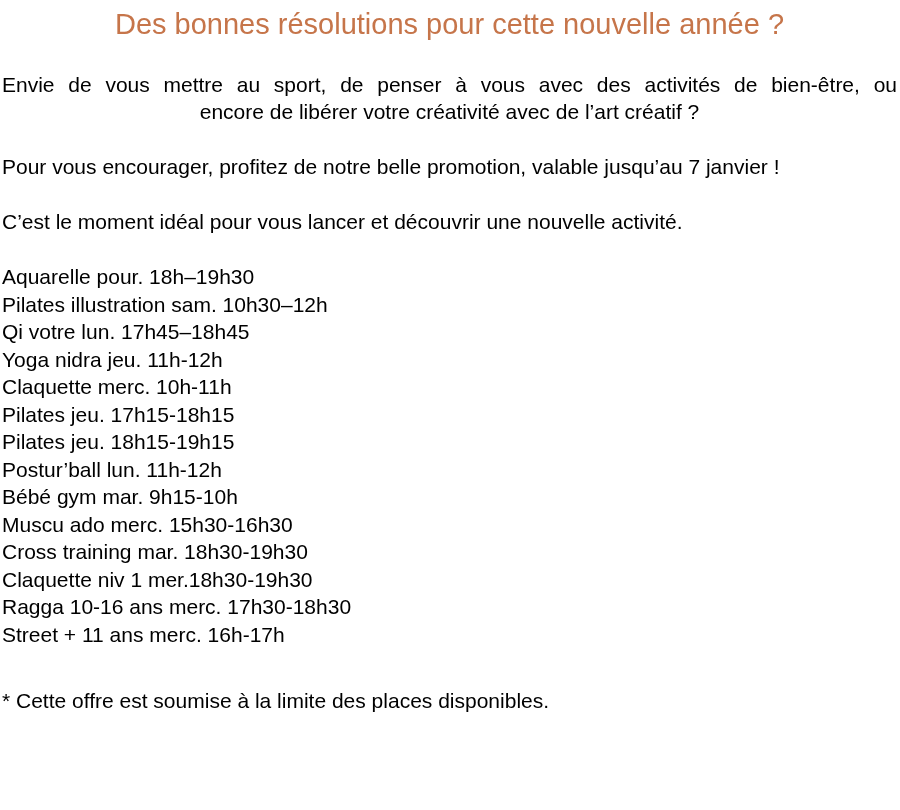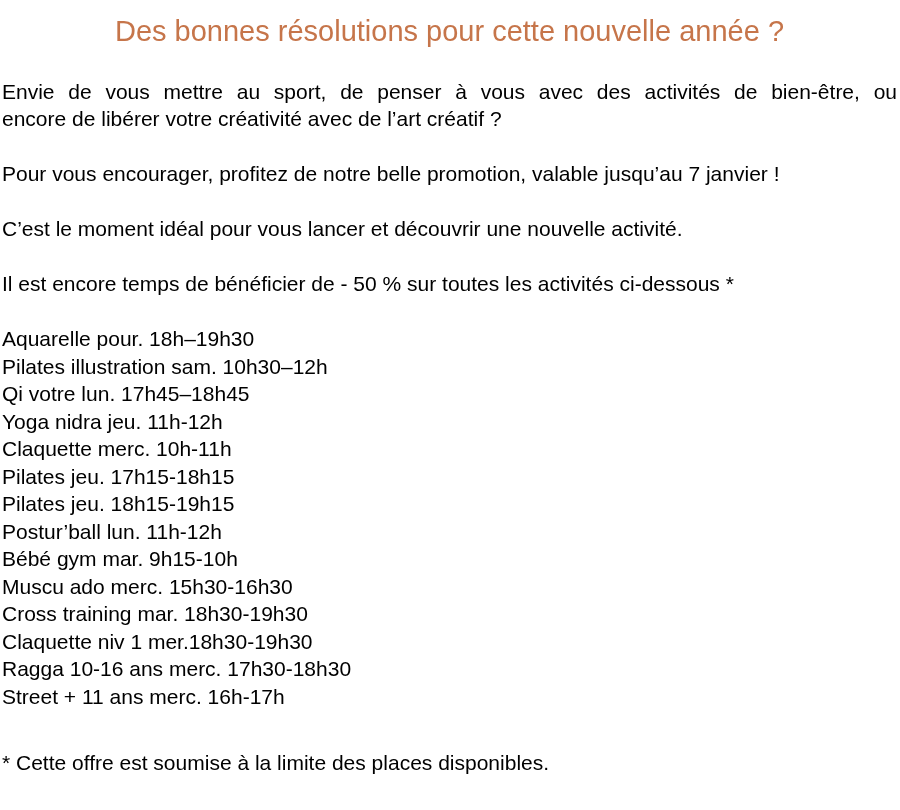--- a/index.html
+++ b/index.html
@@ -10,21 +10,21 @@
   body {
     width: 900px;
     height: 810px;
     overflow: hidden;
     font-family: "Liberation Sans", "DejaVu Sans", sans-serif;
     color: #000000;
   }
   .doc {
     box-sizing: border-box;
     width: 900px;
-    padding: 13px 3px 0 2px;
+    padding: 6px 3px 0 2px;
     font-size: 21px;
     line-height: 27.5px;
   }
   .title {
     margin: 0;
     font-size: 29px;
     line-height: 37px;
     font-weight: 400;
     text-align: center;
     
@@ -52,28 +52,27 @@
 </style>
 </head>
 <body style="background: rgb(255, 255, 255); color: rgb(0, 0, 0);">
 
 <div class="doc">
 
   <h1 class="title" style="color: rgb(198, 117, 74);">Des bonnes résolutions pour cette nouvelle année ?</h1>
 
   <p class="para">
     <span class="intro-line-1" style="display:block;">Envie de vous mettre au sport, de penser à vous avec des activités de bien-être, ou</span>
-      <span class="intro-line-2" style="display:block;">encore de libérer votre créativité avec de l’art créatif ?</span>
+      <span class="intro-line-2" style="display:block;text-align:center;">encore de libérer votre créativité avec de l’art créatif ?</span>
   </p>
 
   <p class="para">Pour vous encourager, profitez de notre belle promotion, valable jusqu’au 7 janvier !</p>
 
   <p class="para">C’est le moment idéal pour vous lancer et découvrir une nouvelle activité.</p>
 
-  <p class="para">Il est encore temps de bénéficier de - 50 % sur toutes les activités ci-dessous *</p>
 
   <div class="activities">
     <div class="activity-line">Aquarelle pour. 18h–19h30</div>
     <div class="activity-line">Pilates illustration sam. 10h30–12h</div>
     <div class="activity-line">Qi votre lun. 17h45–18h45</div>
     <div class="activity-line">Yoga nidra jeu. 11h-12h</div>
     <div class="activity-line">Claquette merc. 10h-11h</div>
     <div class="activity-line">Pilates jeu. 17h15-18h15</div>
     <div class="activity-line">Pilates jeu. 18h15-19h15</div>
     <div class="activity-line">Postur’ball lun. 11h-12h</div>

